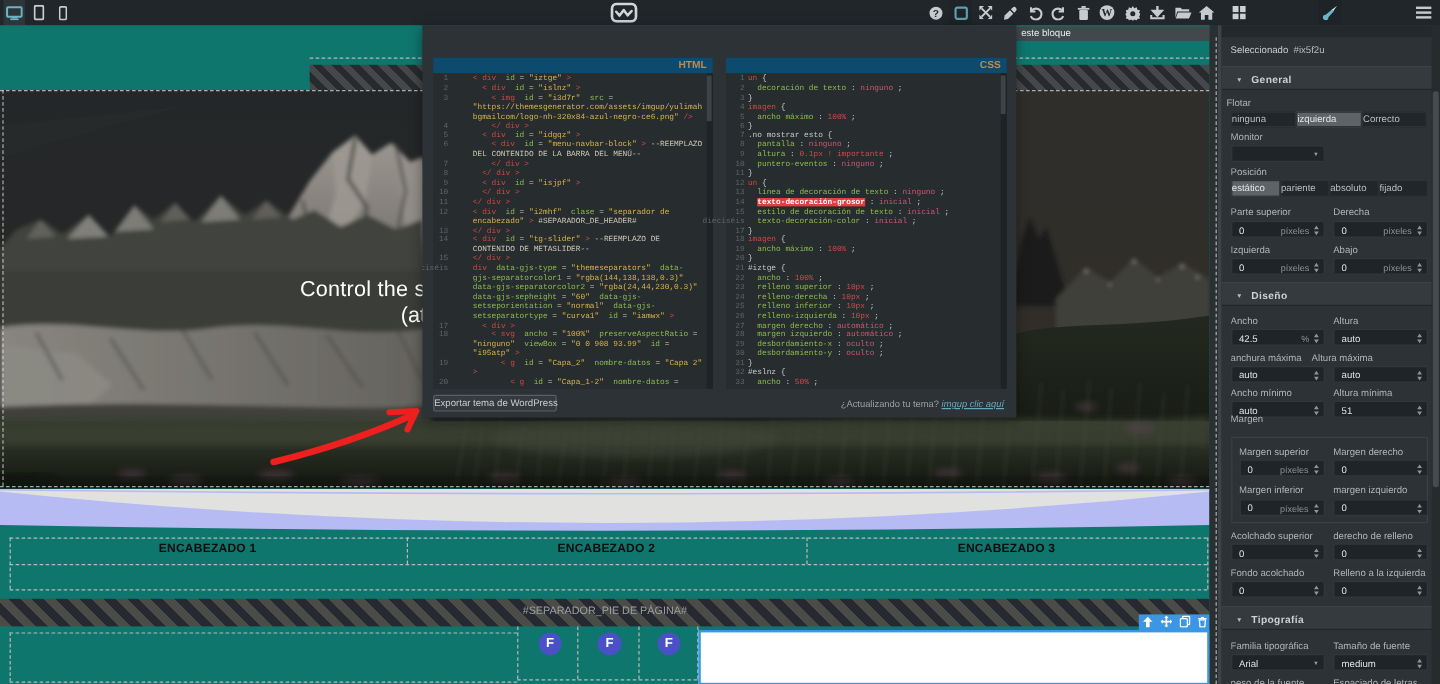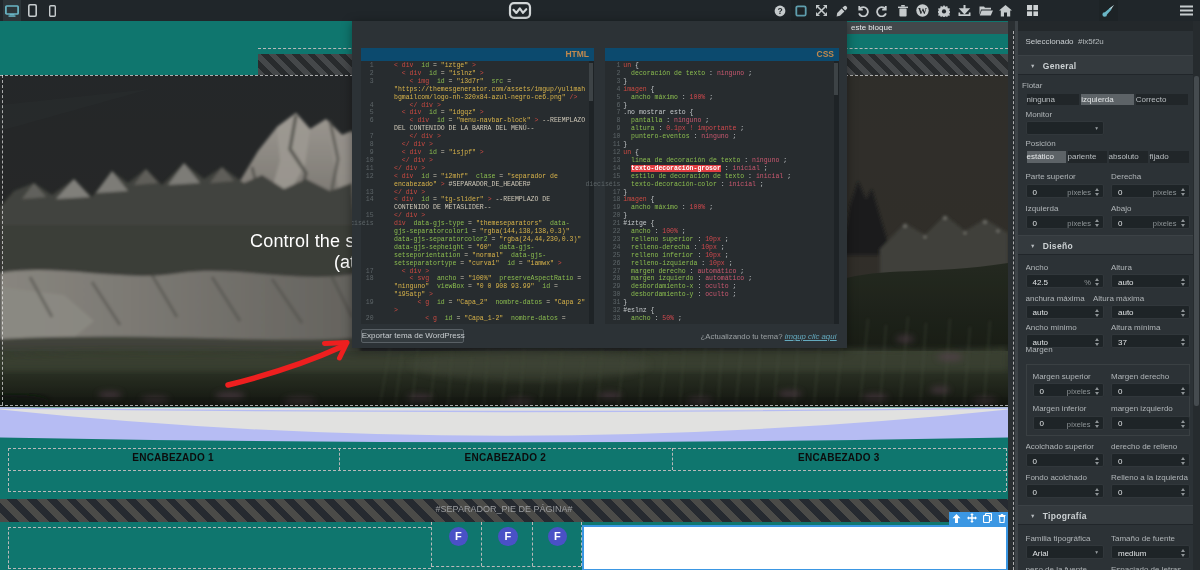--- a/index.html
+++ b/index.html
@@ -475,21 +475,21 @@
       <div class="plab" style="left:7.5px;top:302.0px;width:90px">Ancho mínimo</div>
       <div class="plab" style="left:93.0px;top:302.0px;width:90px">Altura mínima</div>
       <div class="pinp" style="left:7.5px;top:313.0px;width:78.5px">
         <span class="val">auto</span>
         <span class="spin">
           <b class="up"></b>
           <b class="dn"></b>
         </span>
       </div>
       <div class="pinp" style="left:93.0px;top:313.0px;width:78.5px">
-        <span class="val">37</span>
+        <span class="val">51</span>
         <span class="spin">
           <b class="up"></b>
           <b class="dn"></b>
         </span>
       </div>
       <div class="plab" style="left:7.5px;top:324px;width:90px">Margen</div>
       <div class="pgroup"></div>
       <div class="plab" style="left:14.5px;top:350.5px;width:90px">Margen superior</div>
       <div class="plab" style="left:93.0px;top:350.5px;width:90px">Margen derecho</div>
       <div class="pinp" style="left:14.5px;top:362.0px;width:71px">

